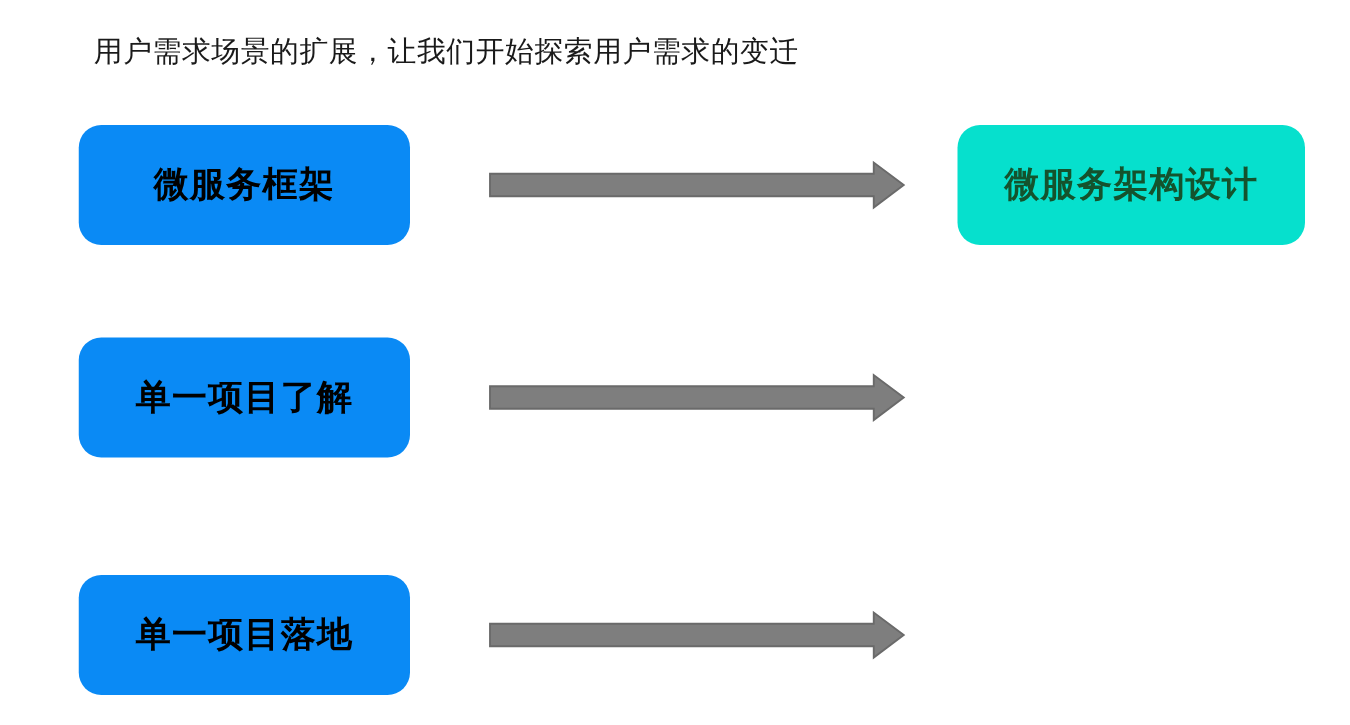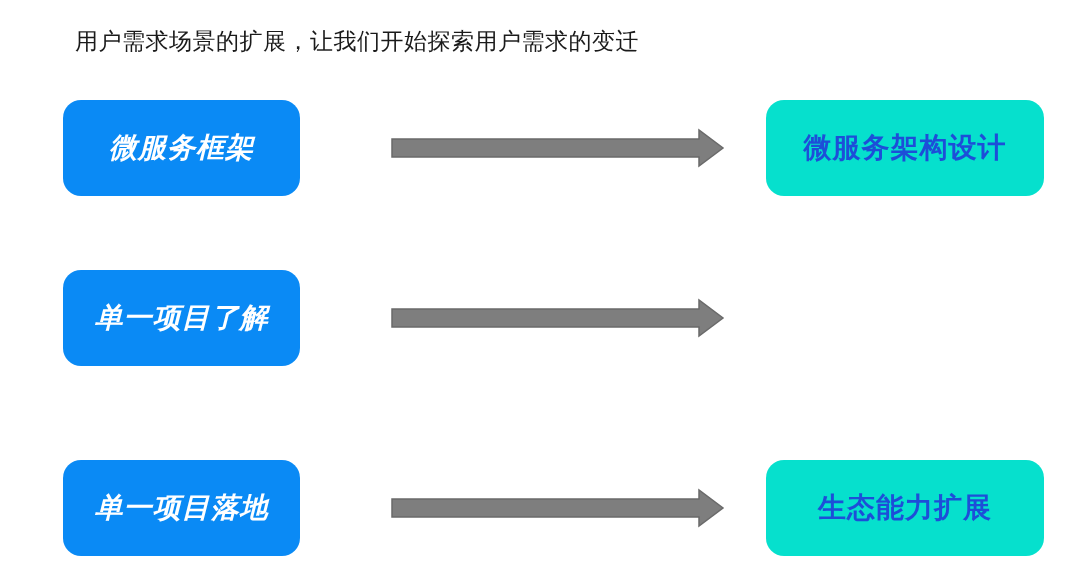--- a/index.html
+++ b/index.html
@@ -48,31 +48,30 @@
     align-items: center;
     justify-content: center;
     font-size: 28px;
     font-weight: 700;
     letter-spacing: 1px;
     white-space: nowrap;
   }
 
   .box-source {
     left: 63px;
-    width: 237px;
+    width: 265px;
     background: #0a8af5;
-    color: #ffffff;
-    font-style: italic;
+    color: #000000;
   }
 
   .box-target {
     left: 766px;
     width: 278px;
     background: #06e0cd;
-    color: #1d4ed8;
+    color: #14532d;
   }
 
   .arrow {
     position: absolute;
     left: 391px;
     top: 28px;
     width: 334px;
     height: 40px;
   }
 </style>
@@ -96,16 +95,15 @@
     <svg class="arrow" viewBox="0 0 334 40" aria-hidden="true">
       <polygon points="1,11 308,11 308,2 332,20 308,38 308,29 1,29" fill="#7e7e7e" stroke="#6a6a6a" stroke-width="1.5" stroke-linejoin="miter"></polygon>
     </svg>
   </div>
 
   <div class="row row-3">
     <div class="box box-source">单一项目落地</div>
     <svg class="arrow" viewBox="0 0 334 40" aria-hidden="true">
       <polygon points="1,11 308,11 308,2 332,20 308,38 308,29 1,29" fill="#7e7e7e" stroke="#6a6a6a" stroke-width="1.5" stroke-linejoin="miter"></polygon>
     </svg>
-    <div class="box box-target">生态能力扩展</div>
   </div>
 
 </div>
 
 </body></html>

